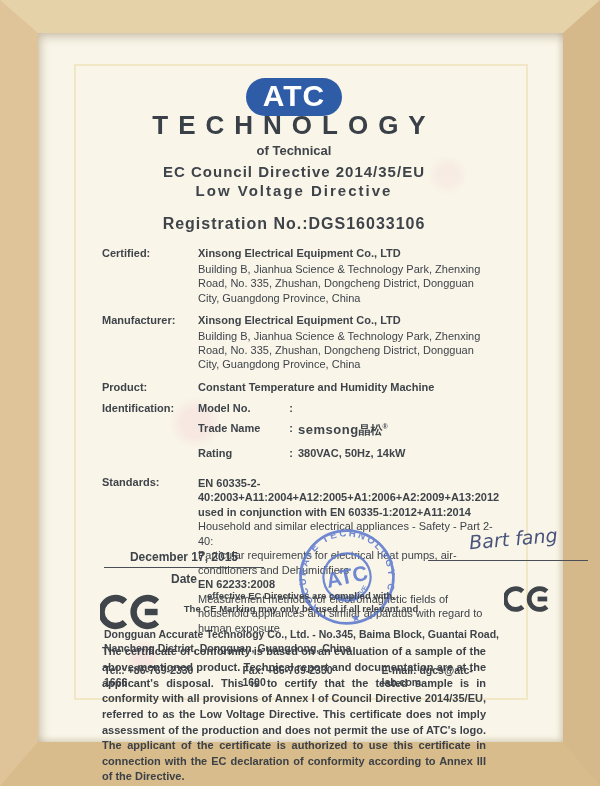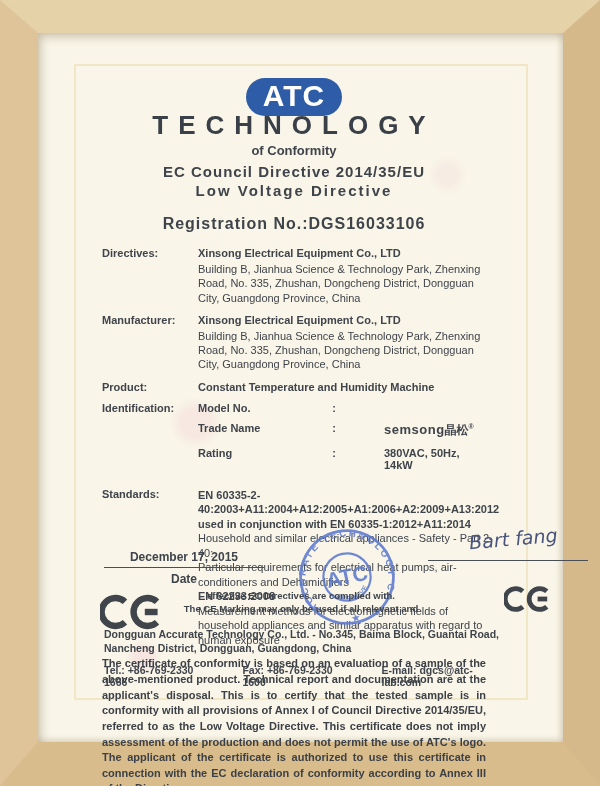--- a/index.html
+++ b/index.html
@@ -42,21 +42,21 @@
   .sub1{font-size:13px;font-weight:bold;margin-top:2px;}
   .sub2{font-size:15px;font-weight:bold;letter-spacing:1px;margin-top:5px;}
   .sub3{font-size:15px;font-weight:bold;letter-spacing:2px;margin-top:2px;}
   .reg{font-size:16px;font-weight:bold;letter-spacing:1px;margin-top:16px;}
   
   .rows{margin-top:14px;font-size:11px;}
   .row{display:grid;grid-template-columns:92px 1fr;column-gap:4px;margin-bottom:9px;}
   .row .lbl{font-weight:bold;}
   .row .nm{font-weight:bold;}
   .row .addr{margin-top:3px;line-height:1.3;}
-  .ident-line{display:grid;grid-template-columns:86px 14px 1fr;margin-bottom:8px;gap:43px;}
+  .ident-line{display:grid;grid-template-columns:86px 14px 1fr;margin-bottom:8px;}
   .ident-line .inm{font-weight:bold;}
   .ident-line .sep{font-weight:bold;text-align:center;}
   .ident-line .ival{font-weight:bold;}
   .brand{font-weight:bold;font-size:13px;letter-spacing:0.5px;}
   .brand-cn{font-weight:bold;font-size:12px;}
   .brand-reg{font-size:7px;vertical-align:super;}
   .std .b{font-weight:bold;line-height:1.32;}
   .std .r{line-height:1.32;}
   
   .para{
@@ -92,30 +92,30 @@
 <body>
 
 <div class="frame">
   <div class="paper">
 
     <div class="hdr">
       <div class="atc-pill">
         <span>ATC</span>
       </div>
       <div class="cert-title">TECHNOLOGY</div>
-      <div class="sub1">of Conformity</div>
+      <div class="sub1">of Technical</div>
       <div class="sub2">EC Council Directive 2014/35/EU</div>
       <div class="sub3">Low Voltage Directive</div>
       <div class="reg">Registration No.:DGS16033106</div>
     </div>
 
     <div class="rows">
 
       <div class="row">
-        <div class="lbl">Directives:</div>
+        <div class="lbl">Certified:</div>
         <div>
           <div class="nm">Xinsong Electrical Equipment Co., LTD</div>
           <div class="addr">Building B, Jianhua Science &amp; Technology Park, Zhenxing Road, No. 335, Zhushan, Dongcheng District, Dongguan City, Guangdong Province, China</div>
         </div>
       </div>
 
       <div class="row">
         <div class="lbl">Manufacturer:</div>
         <div>
           <div class="nm">Xinsong Electrical Equipment Co., LTD</div>

